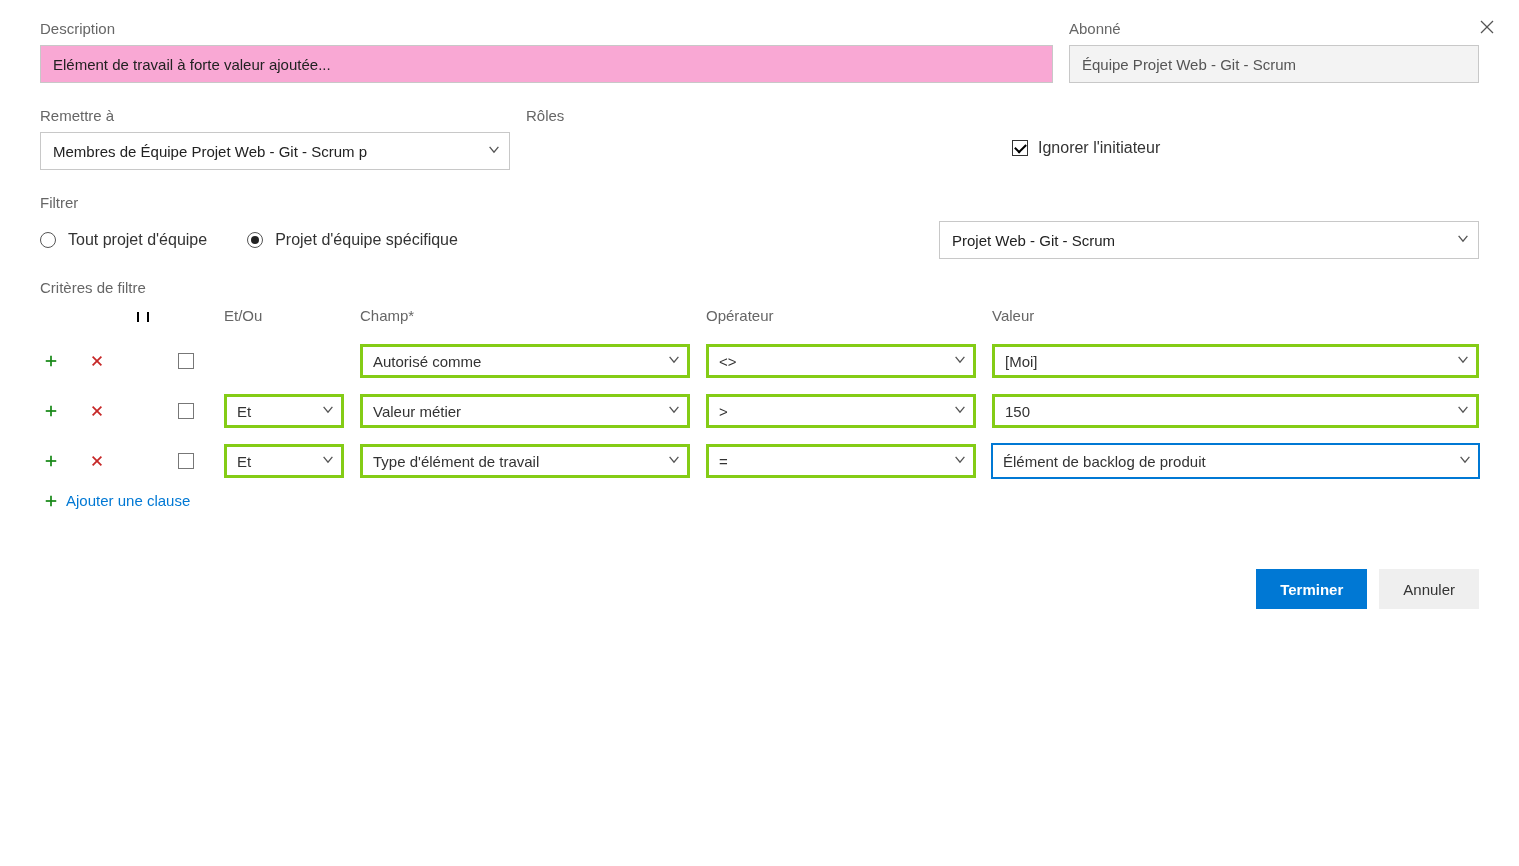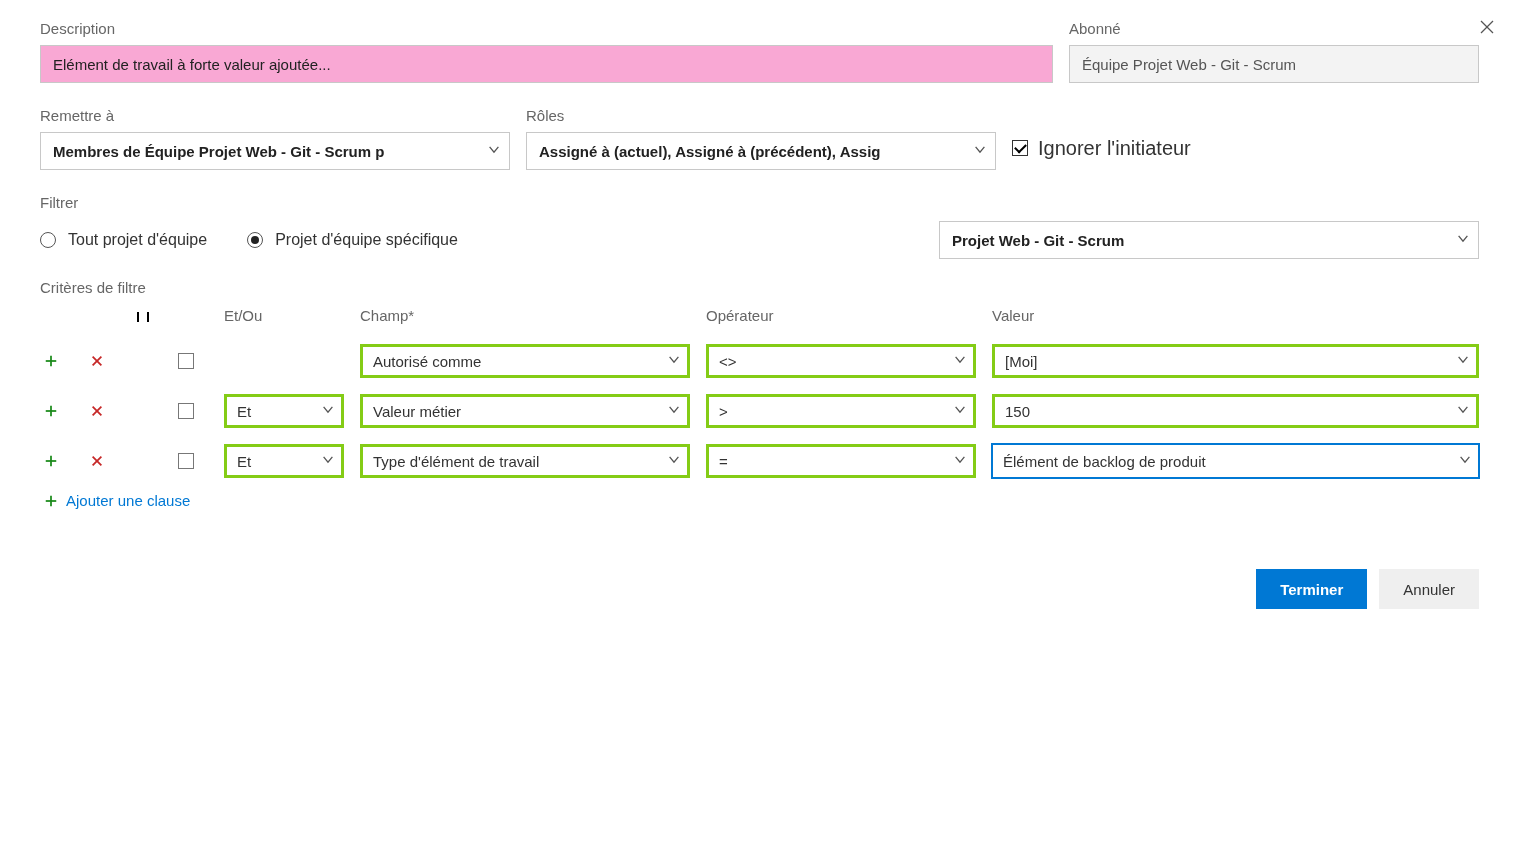--- a/index.html
+++ b/index.html
@@ -50,21 +50,20 @@
     border: 1px solid #c8c8c8;
     padding: 0 30px 0 12px;
     font-size: 15px;
     color: #222;
     background: #fff;
     display: flex;
     align-items: center;
     cursor: pointer;
     white-space: nowrap;
     overflow: hidden;
-    font-weight: bold;
   }
   .select .chev {
     position: absolute;
     right: 8px;
     top: 50%;
     transform: translateY(-50%);
     pointer-events: none;
   }
   .chev svg { width: 14px; height: 14px; stroke: #555; stroke-width: 1.5; fill: none; }
   .checkbox-row { display: flex; align-items: center; gap: 10px; height: 38px; margin-top: 22px; }
@@ -178,30 +177,24 @@
       <div class="label">Remettre à</div>
       <div class="select">
         <span>Membres de Équipe Projet Web - Git - Scrum p</span>
         <span class="chev"><svg viewBox="0 0 16 16">
               <polyline points="3,5 8,11 13,5"></polyline>
             </svg></span>
       </div>
     </div>
     <div class="field" style="width: 470px;">
       <div class="label">Rôles</div>
-      <div class="select">
-        <span>Assigné à (actuel), Assigné à (précédent), Assig</span>
-        <span class="chev"><svg viewBox="0 0 16 16">
-              <polyline points="3,5 8,11 13,5"></polyline>
-            </svg></span>
-      </div>
     </div>
     <div class="checkbox-row">
       <div class="chk checked"></div>
-      <span style="font-size:20px;">Ignorer l'initiateur</span>
+      <span style="font-size:16px;">Ignorer l'initiateur</span>
     </div>
   </div>
 
   <div class="section-label">Filtrer</div>
   <div style="display:flex; align-items:center; gap: 20px; margin-bottom: 20px;">
     <div class="radio-row" style="margin-bottom:0;">
       <div class="radio-item">
         <div class="radio"></div>
         <span>Tout projet d'équipe</span>
       </div>

